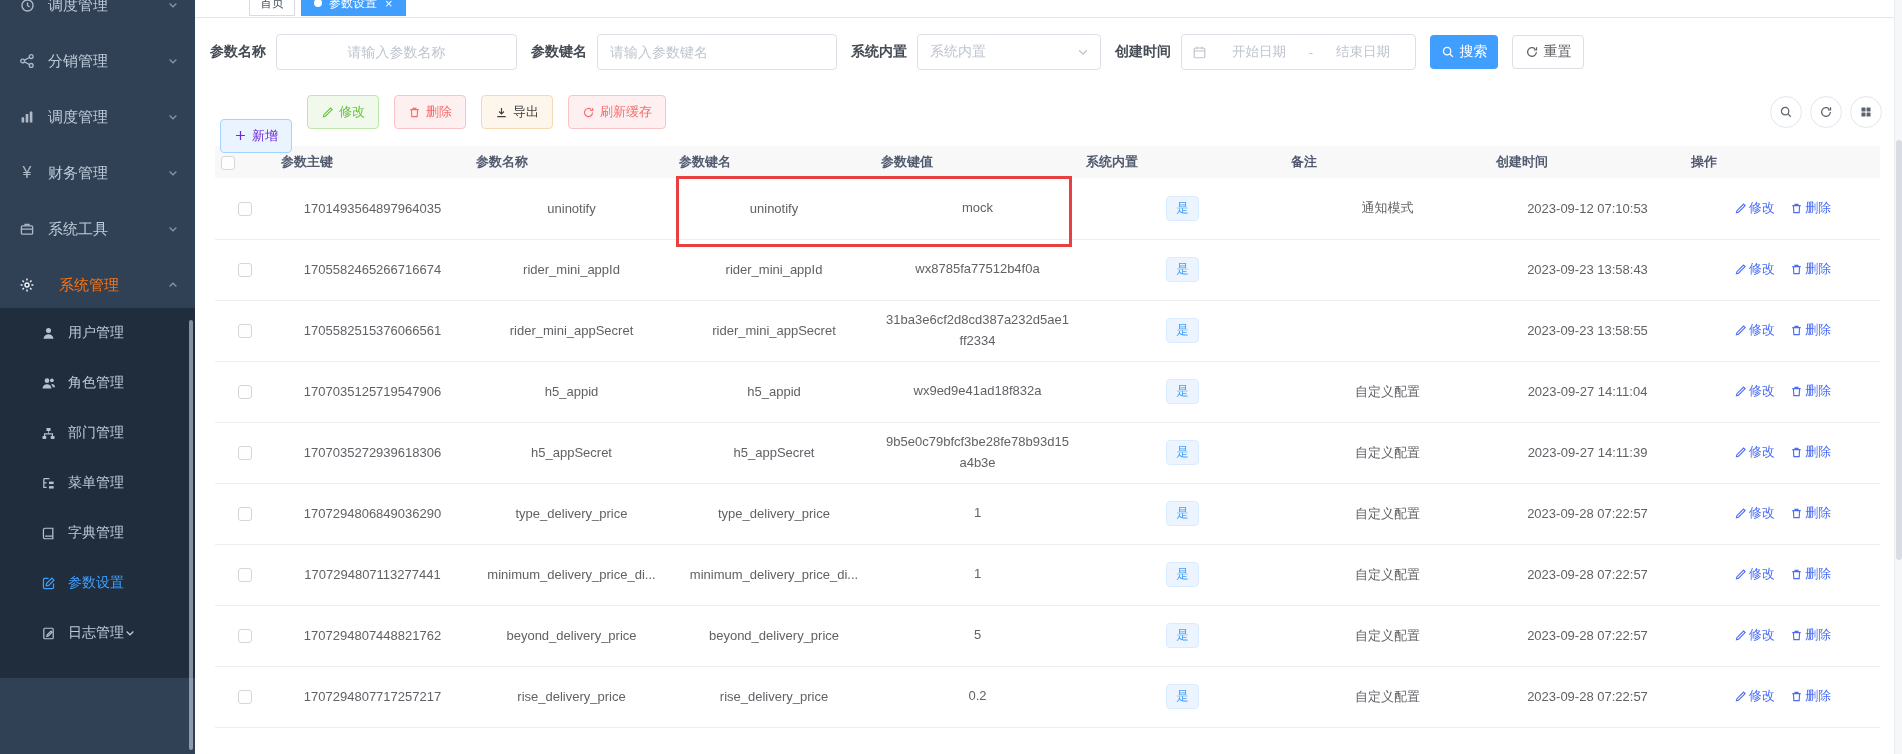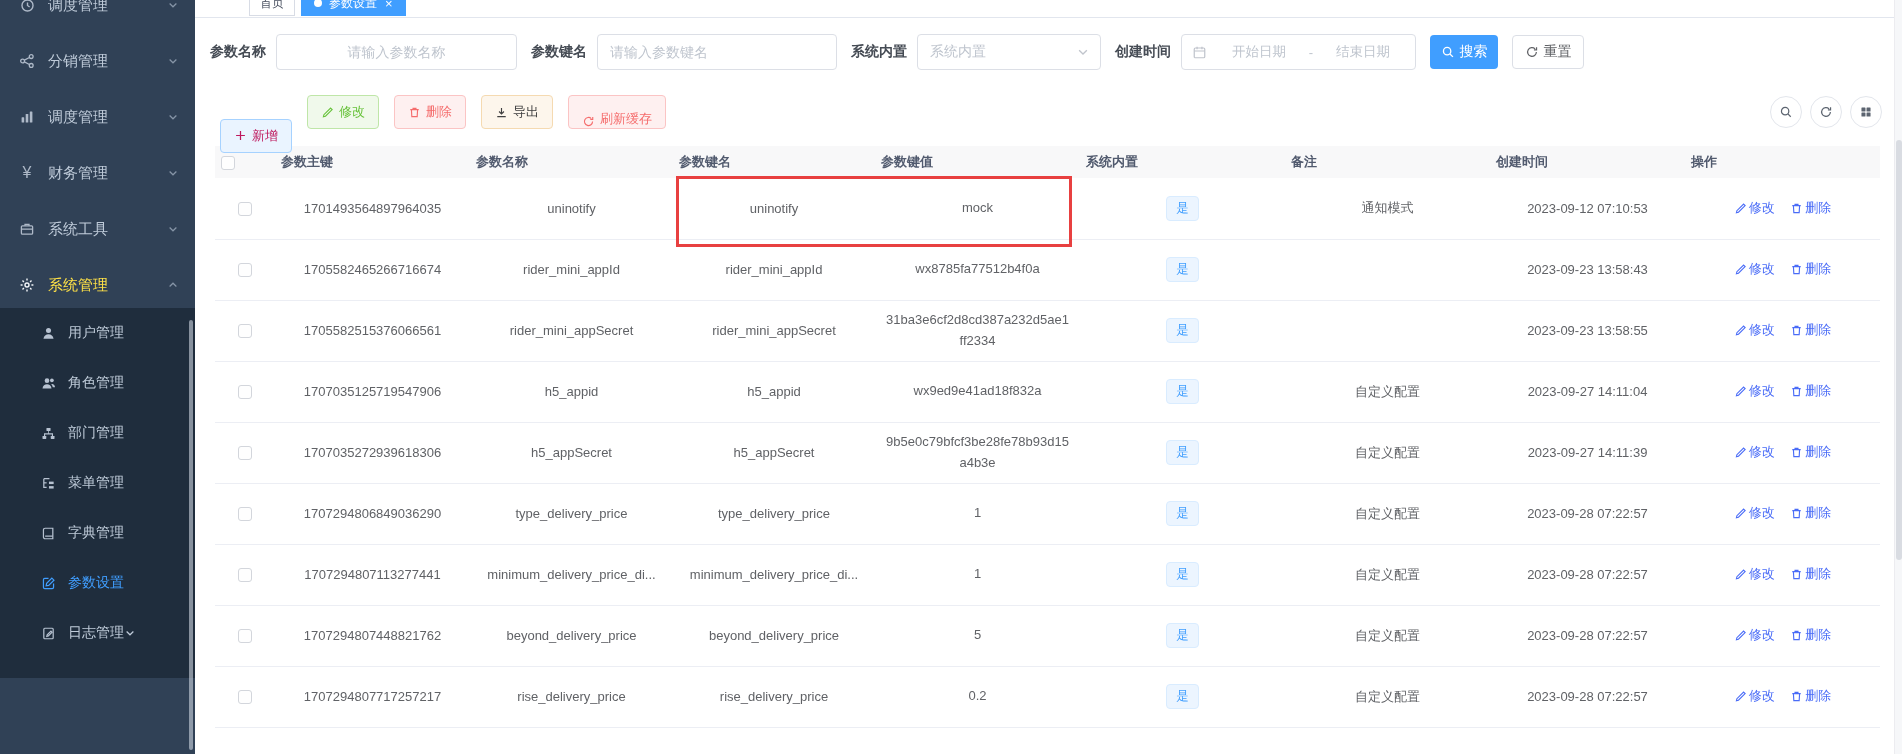--- a/index.html
+++ b/index.html
@@ -10,21 +10,21 @@
   
   .sidebar { width:195px; height:754px; background:#304156; flex:0 0 195px;
     position:relative; overflow:hidden; }
   .menu-top { margin-top:-23px; }
   .menu-item { height:56px; display:flex; align-items:center; padding:0 16px 0 18px;
     color:#bfcbd9; font-size:15px; cursor:pointer; }
   .menu-item .mi-icon { width:18px; height:18px; margin-right:12px; display:flex;
     align-items:center; justify-content:center; color:#aeb9c8; flex:0 0 18px; font-size:16px; }
   .menu-item .mi-label { flex:1; white-space:nowrap; }
   .menu-item .mi-arrow { color:#8795a7; width:12px; height:12px; display:flex; }
-  .menu-item.parent-active { color:#fde047; }
+  .menu-item.parent-active { color:#f97316;gap:11px; }
   .menu-item.parent-active .mi-icon { color:#f2f5f9; }
   .submenu { background:#1f2d3d; margin-top:-5px; padding-bottom:20px; }
   .sub-item { height:50px; display:flex; align-items:center; padding:0 16px 0 40px;
     color:#bfcbd9; font-size:14px; cursor:pointer; }
   .sub-item .mi-icon { width:16px; height:16px; margin-right:12px; color:#b7c2d1;
     display:flex; align-items:center; justify-content:center; flex:0 0 16px; }
   .sub-item.active { color:#409eff; }
   .sub-item.active .mi-icon { color:#409eff; }
   .side-scroll-thumb { position:absolute; right:2px; top:320px; width:4px; height:430px;
     border-radius:2px; background:rgba(220,228,238,0.55); }
@@ -65,25 +65,25 @@
     white-space:nowrap; font-family:inherit; }
   .btn .b-ic { width:14px; height:14px; display:flex; margin-right:5px; }
   .btn-search { background:#409eff; color:#fff; width:68px; margin-left:14px; }
   .btn-reset { background:#fff; color:#606266; border-color:#dcdfe6; width:72px; margin-left:14px; }
 
   
   .toolbar { display:flex; align-items:center; margin-top:25px; height:34px; padding-left:10px; }
   .tbtn { height:34px; border-radius:4px; display:inline-flex; align-items:center;
     padding:0 13px; font-size:13px; cursor:pointer; border:1px solid; margin-right:15px; }
   .tbtn .b-ic { width:13px; height:13px; display:flex; margin-right:5px; }
-  .tbtn-add { color:#be185d; background:#eaf4ff; border-color:#a6d2ff;margin-top:47px; }
+  .tbtn-add { color:#6d28d9; background:#eaf4ff; border-color:#a6d2ff;margin-top:47px; }
   .tbtn-edit { color:#67c23a; background:#f0f9eb; border-color:#bfe6a8; }
   .tbtn-del { color:#f56c6c; background:#fef0f0; border-color:#fbc4c4; }
   .tbtn-exp { color:#404040; background:#fdf6ec; border-color:#f5dab1; }
-  .tbtn-cache { color:#f56c6c; background:#fef0f0; border-color:#fbc4c4;align-items:flex-end; }
+  .tbtn-cache { color:#f56c6c; background:#fef0f0; border-color:#fbc4c4; }
   .tool-right { margin-left:auto; display:flex; gap:8px; margin-right:0px; }
   .circle-btn { width:32px; height:32px; border-radius:50%; border:1px solid #e3e6ec;
     background:#fff; display:flex; align-items:center; justify-content:center;
     color:#5c6470; cursor:pointer; }
   .circle-btn svg { width:14px; height:14px; }
 
   
   .table-wrap { margin:17px 0 0 5px; }
   table { border-collapse:collapse; table-layout:fixed; width:1665px; }
   th { background:#f8f8f9; height:32px; font-size:13px; color:#515a6e; font-weight:700;

